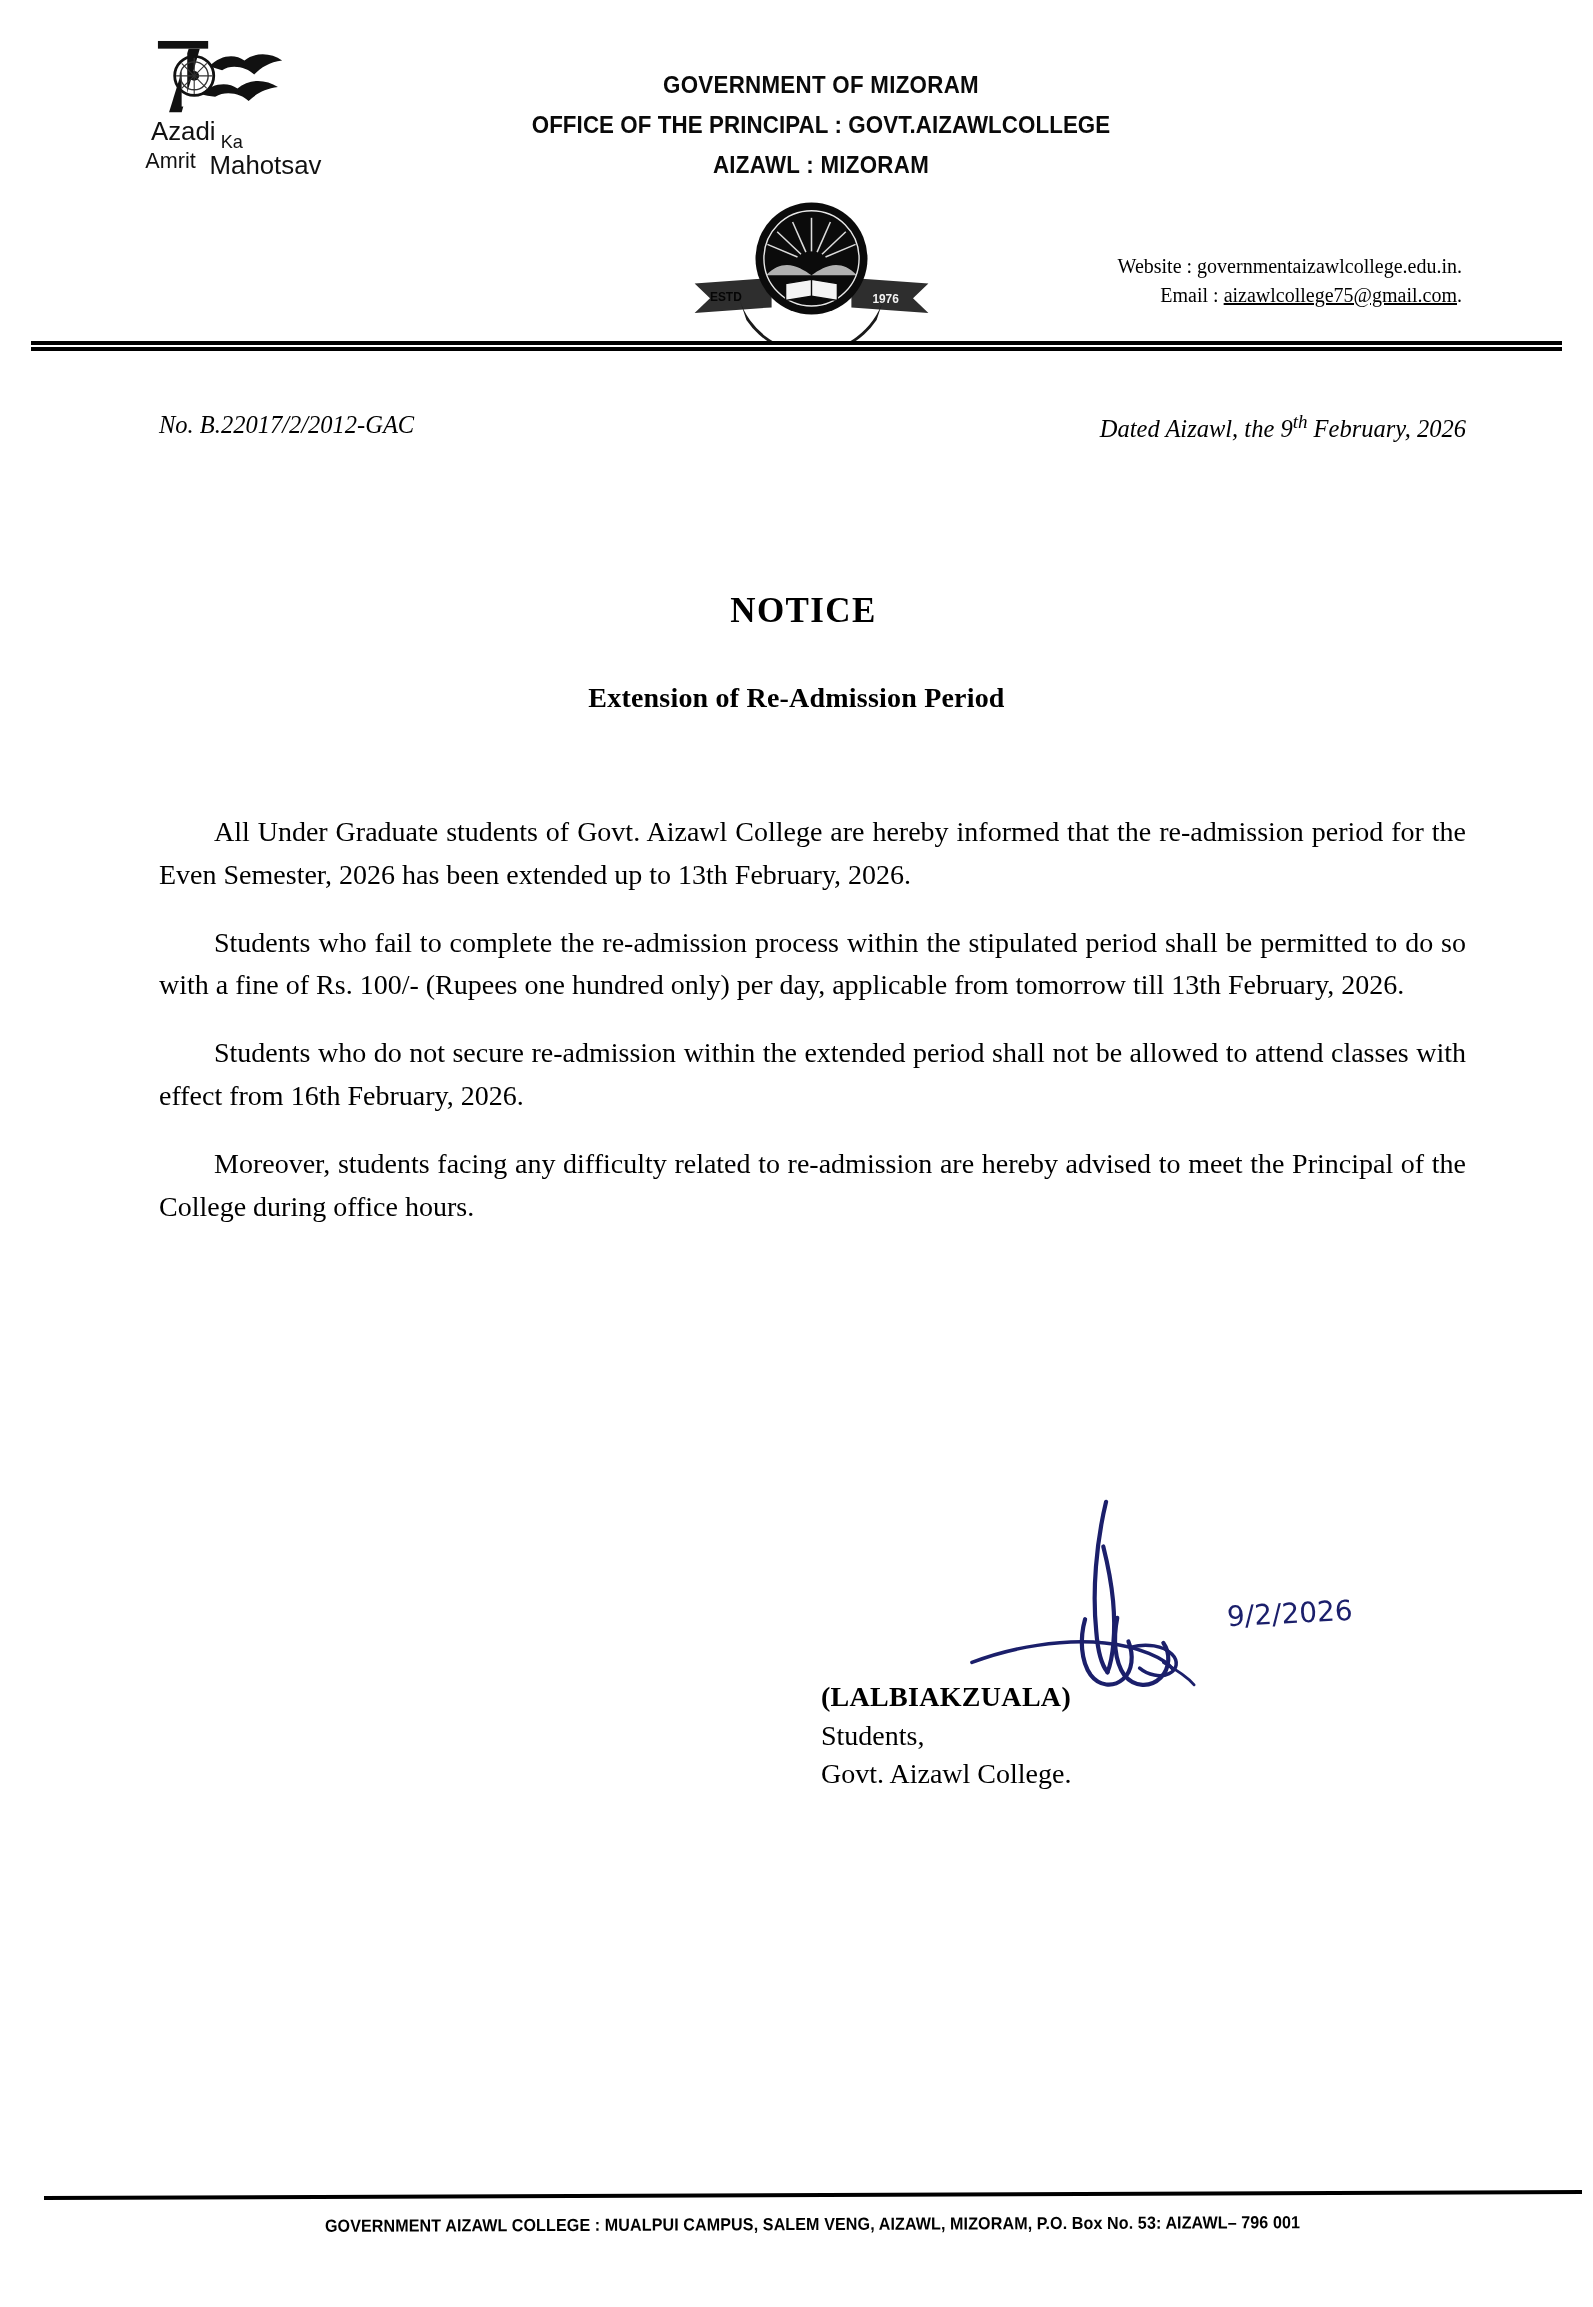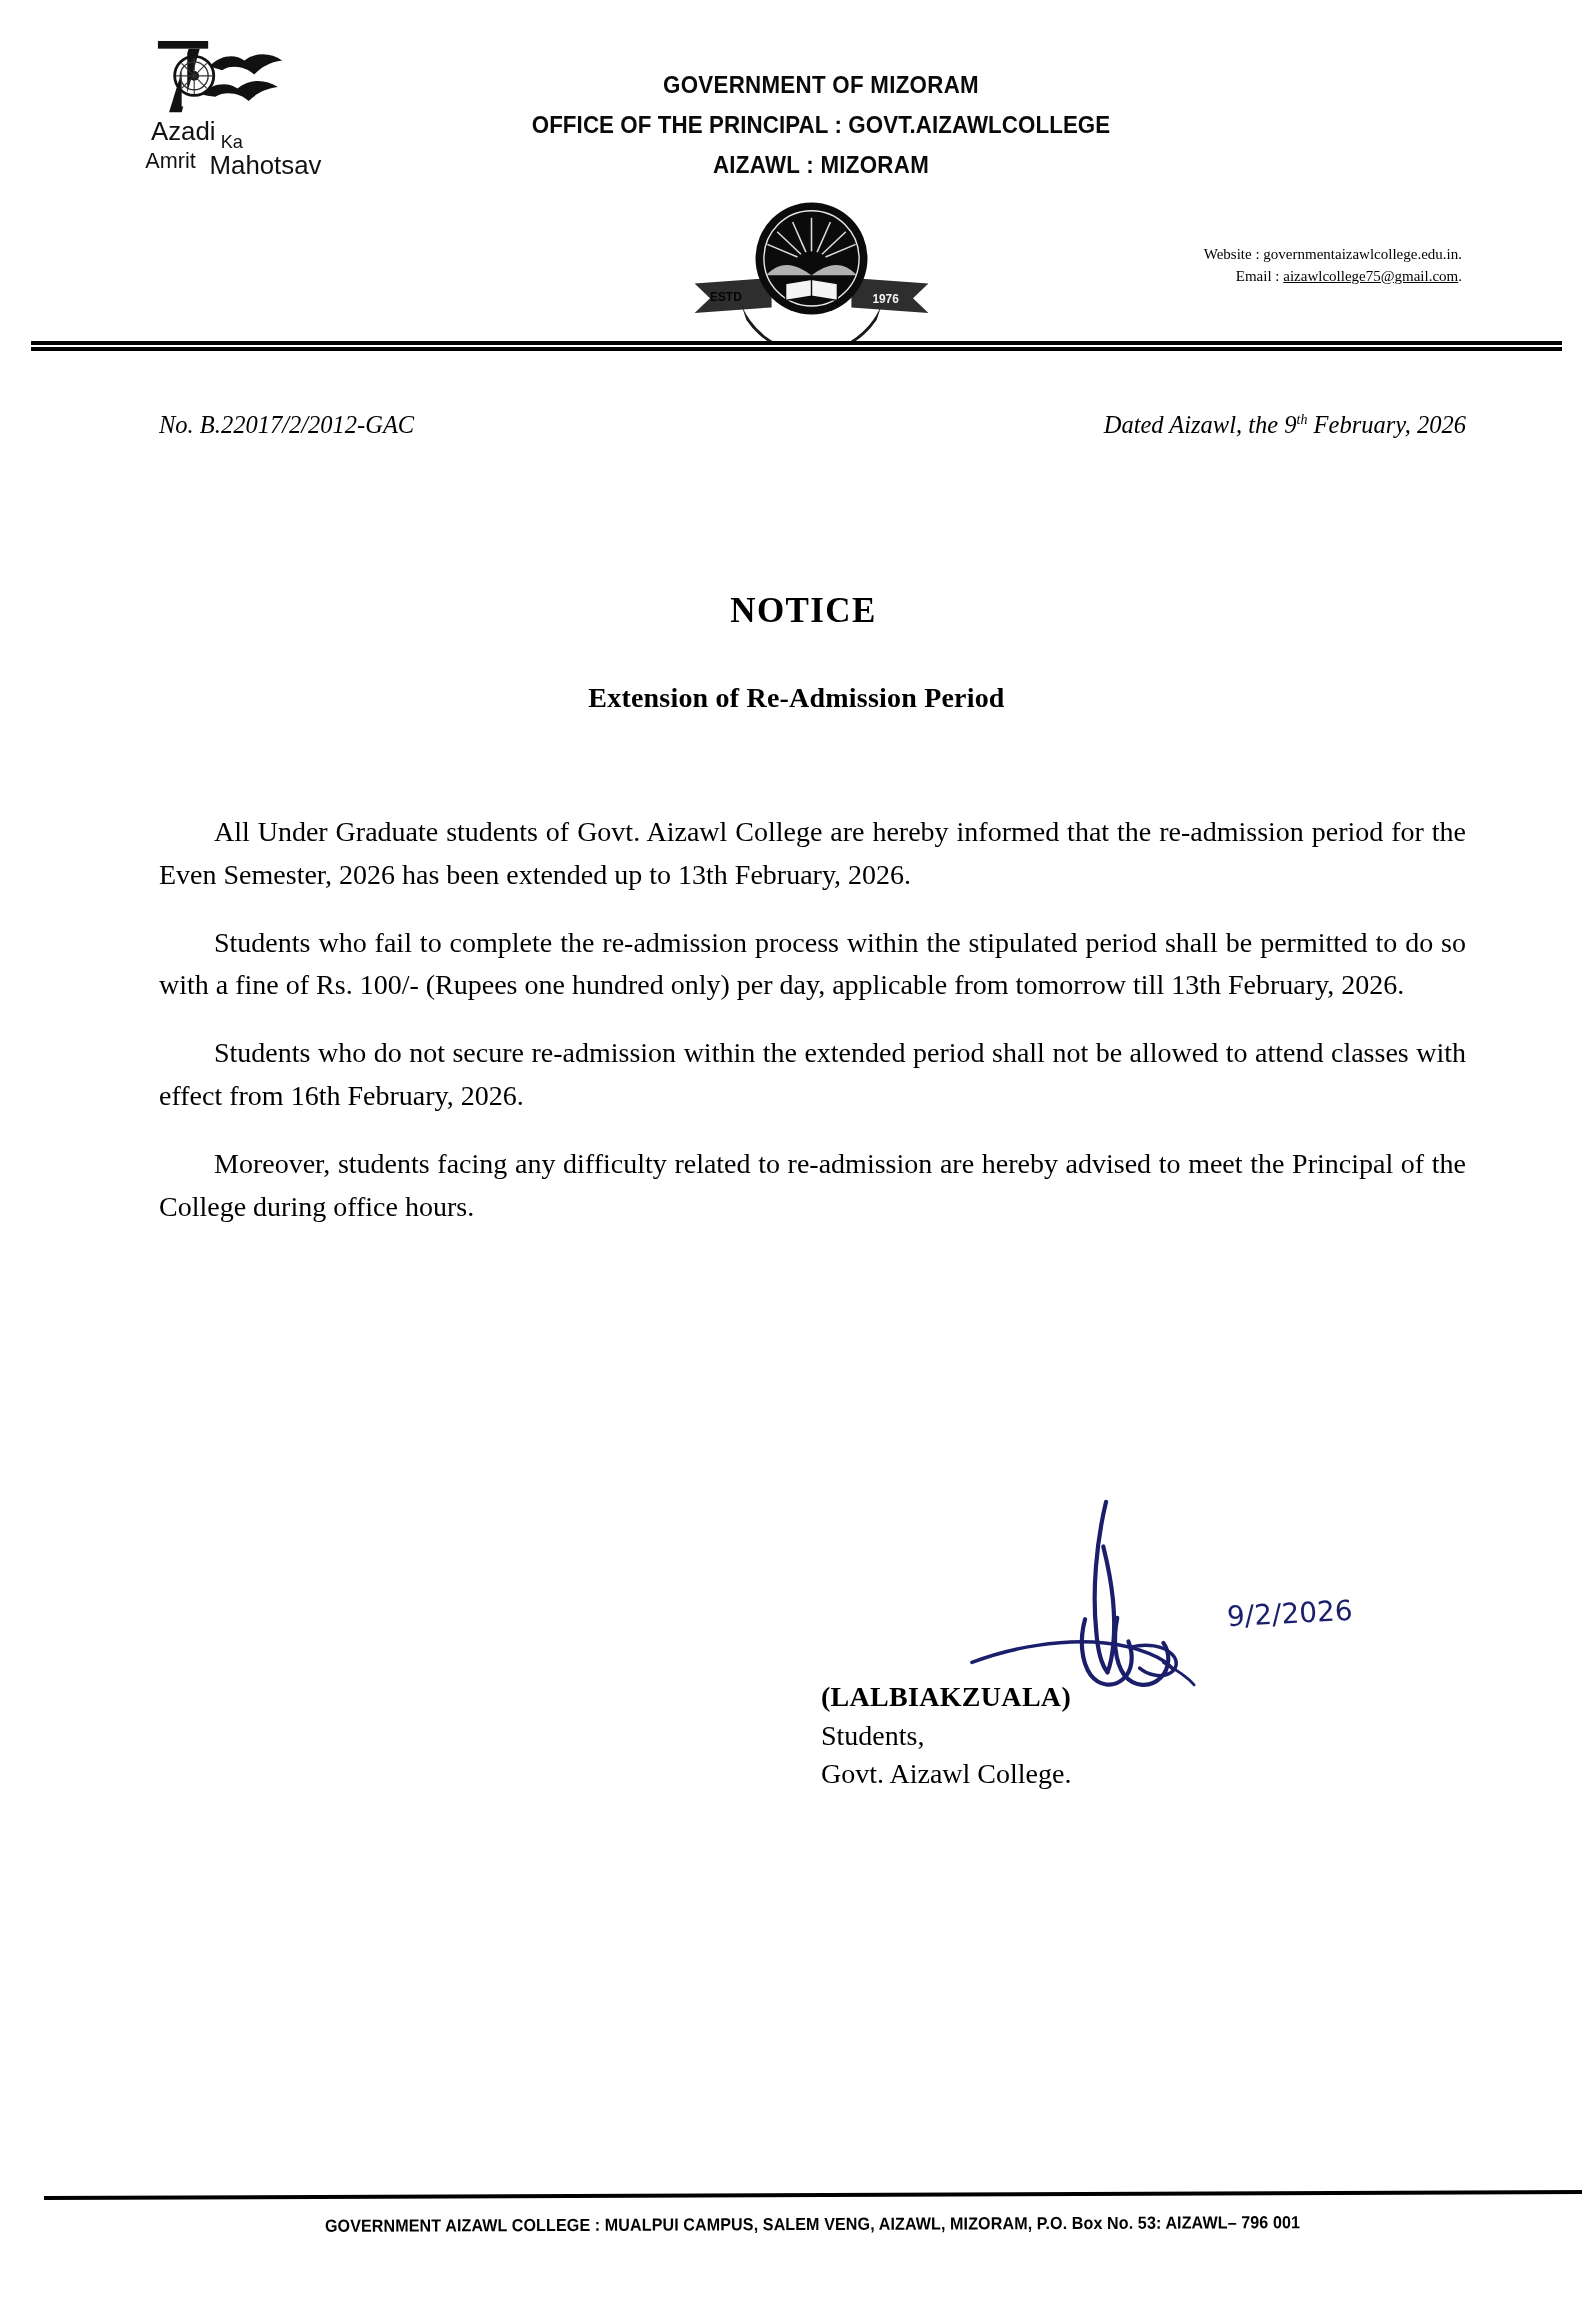--- a/index.html
+++ b/index.html
@@ -80,22 +80,22 @@
     line-height: 1.42;
     white-space: nowrap;
   }
   .contact-left .lbl { letter-spacing: 0.7px; }
   .contact-left .row2 { margin-left: 71px; }
   .contact-left i { font-style: italic; }
 
   .contact-right {
     position: absolute;
     right: 131px;
-    top: 244px;
-    font-size: 15px;
+    top: 252px;
+    font-size: 20px;
     line-height: 1.45;
     text-align: right;
     white-space: nowrap;
   }
   .contact-right .email-link {
     text-decoration: underline;
   }
 
   .seal {
     position: absolute;
@@ -140,21 +140,21 @@
   }
   .ref-date {
     position: absolute;
     right: 0;
     top: 0;
     font-size: 24.5px;
     font-style: italic;
     white-space: nowrap;
   }
   .ref-date sup {
-    font-size: 14px;
+    font-size: 19px;
     vertical-align: super;
   }
 
   
   .notice-title {
     position: absolute;
     left: 0;
     top: 591px;
     width: 1593px;
     text-align: center;

